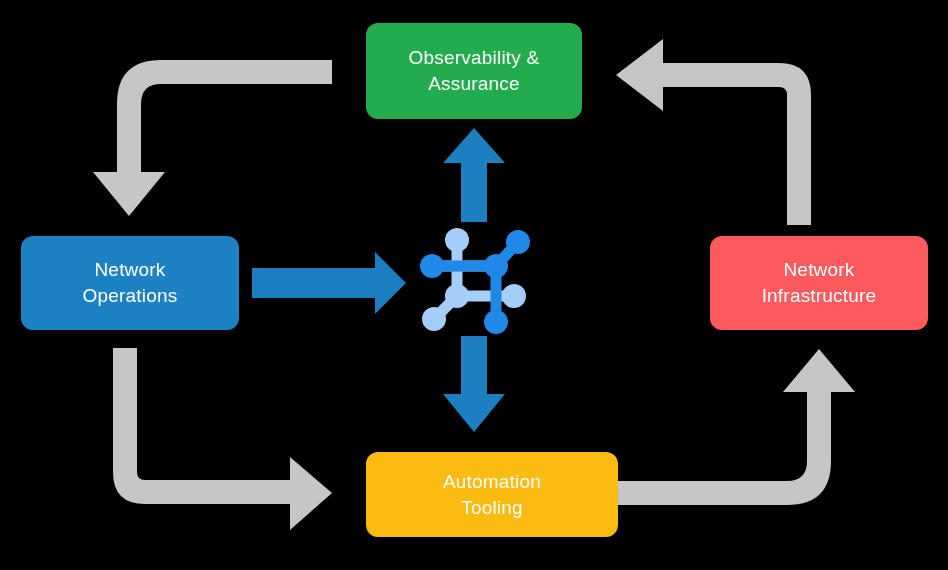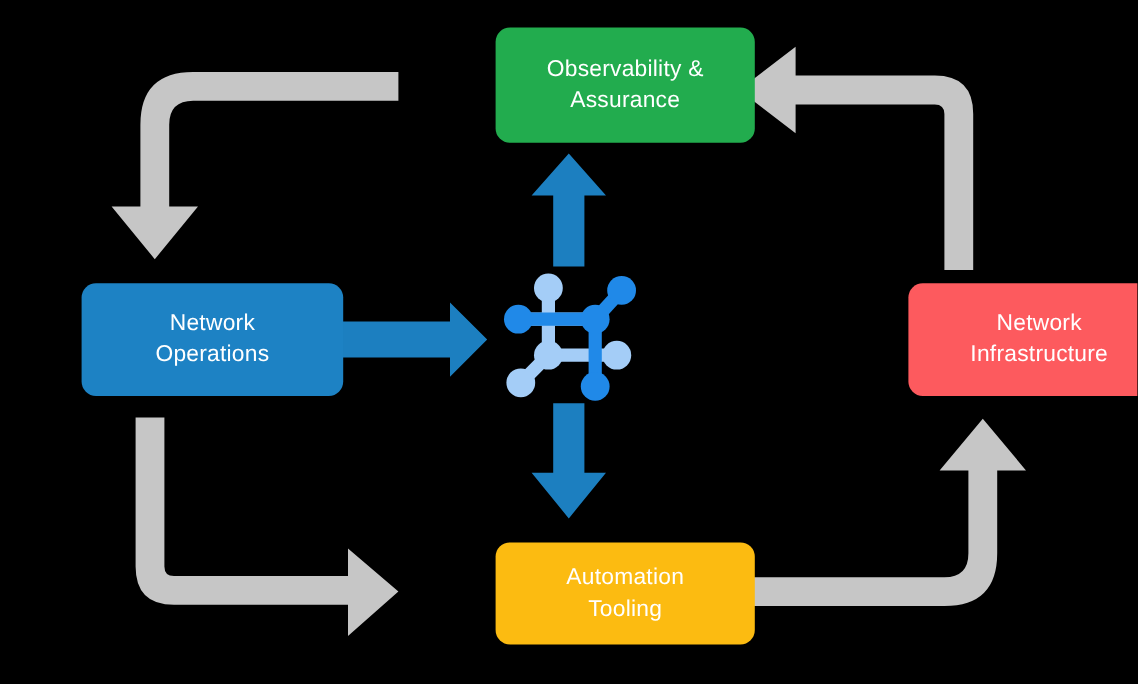--- a/index.html
+++ b/index.html
@@ -23,33 +23,32 @@
     justify-content: center;
     text-align: center;
     color: #ffffff;
     font-size: 19px;
     line-height: 1.35;
     font-weight: 400;
     letter-spacing: 0.2px;
     box-sizing: border-box;
     padding: 17px 10px;
     white-space: pre-line;
-    margin-left: 47px;
   }
   #box-observability {
     left: 366px; top: 23px; width: 216px; height: 96px;
   }
   #box-operations {
     left: 21px; top: 236px; width: 218px; height: 94px;
   }
   #box-infrastructure {
     left: 710px; top: 236px; width: 218px; height: 94px;
   }
   #box-automation {
-    left: 366px; top: 452px; width: 216px; height: 85px;
+    left: 366px; top: 452px; width: 252px; height: 85px;
   }
   .svg-layer {
     position: absolute;
     left: 0; top: 0;
     width: 948px;
     height: 570px;
   }
   .icon-wrap {
     position: absolute;
     left: 418px;

